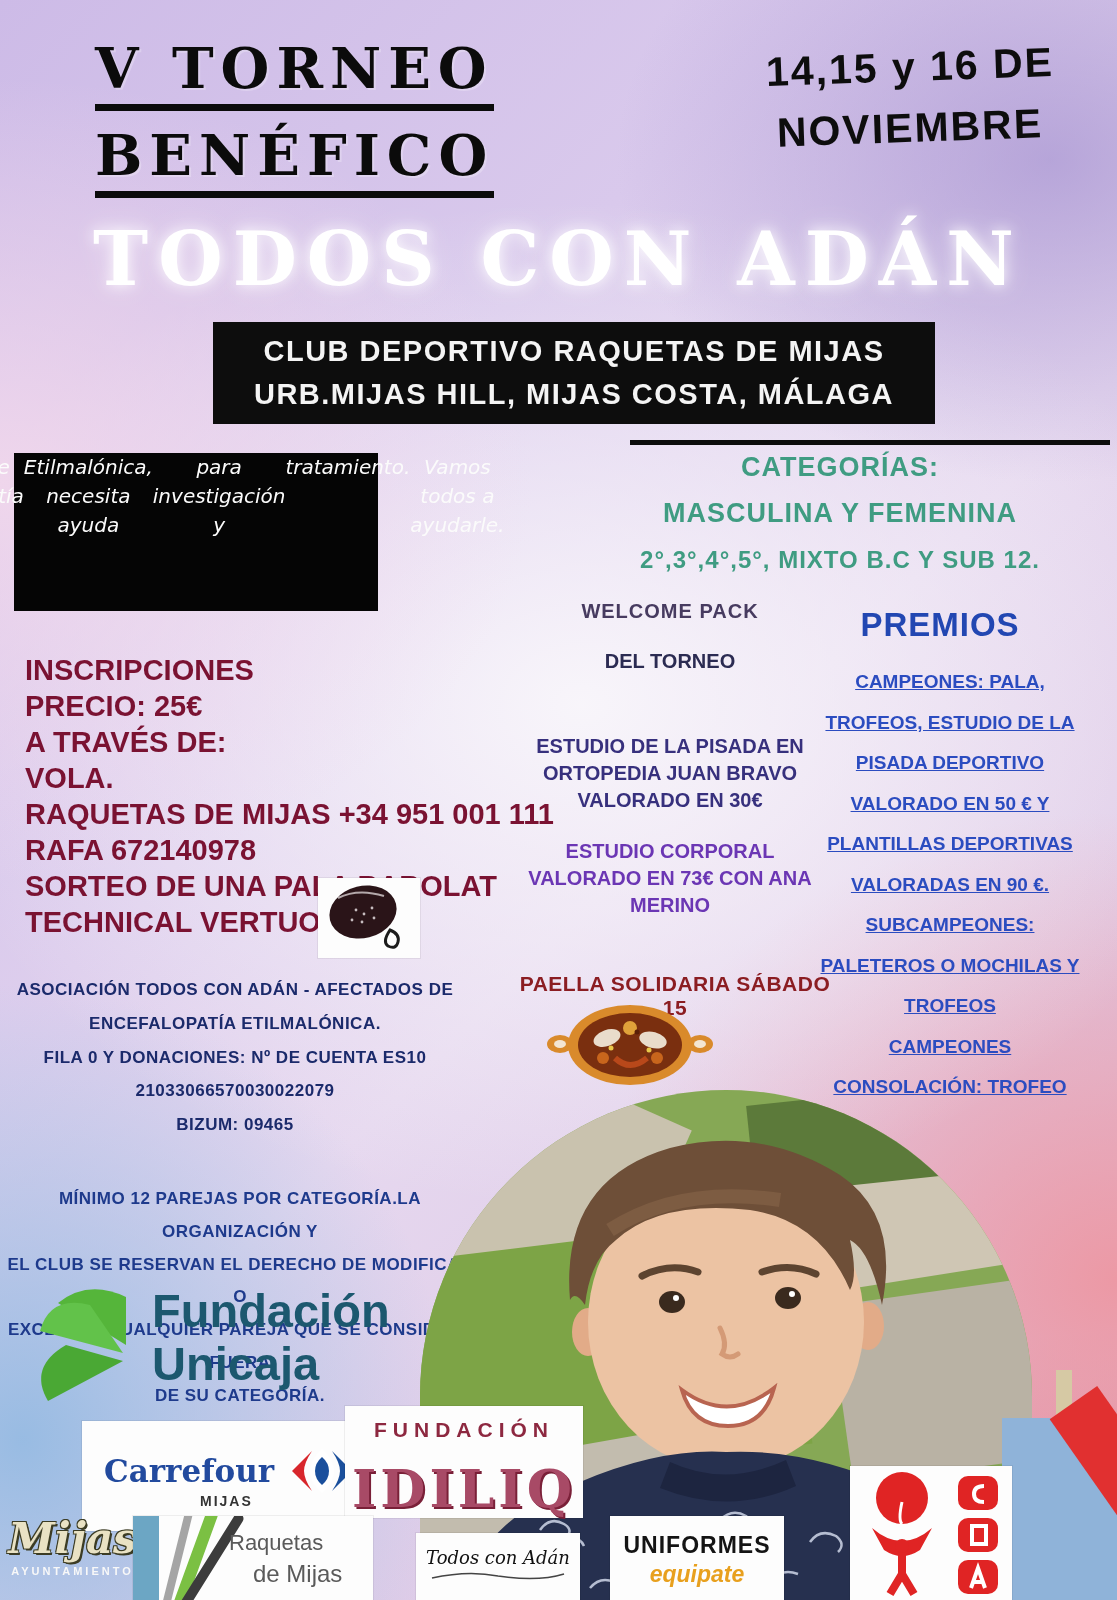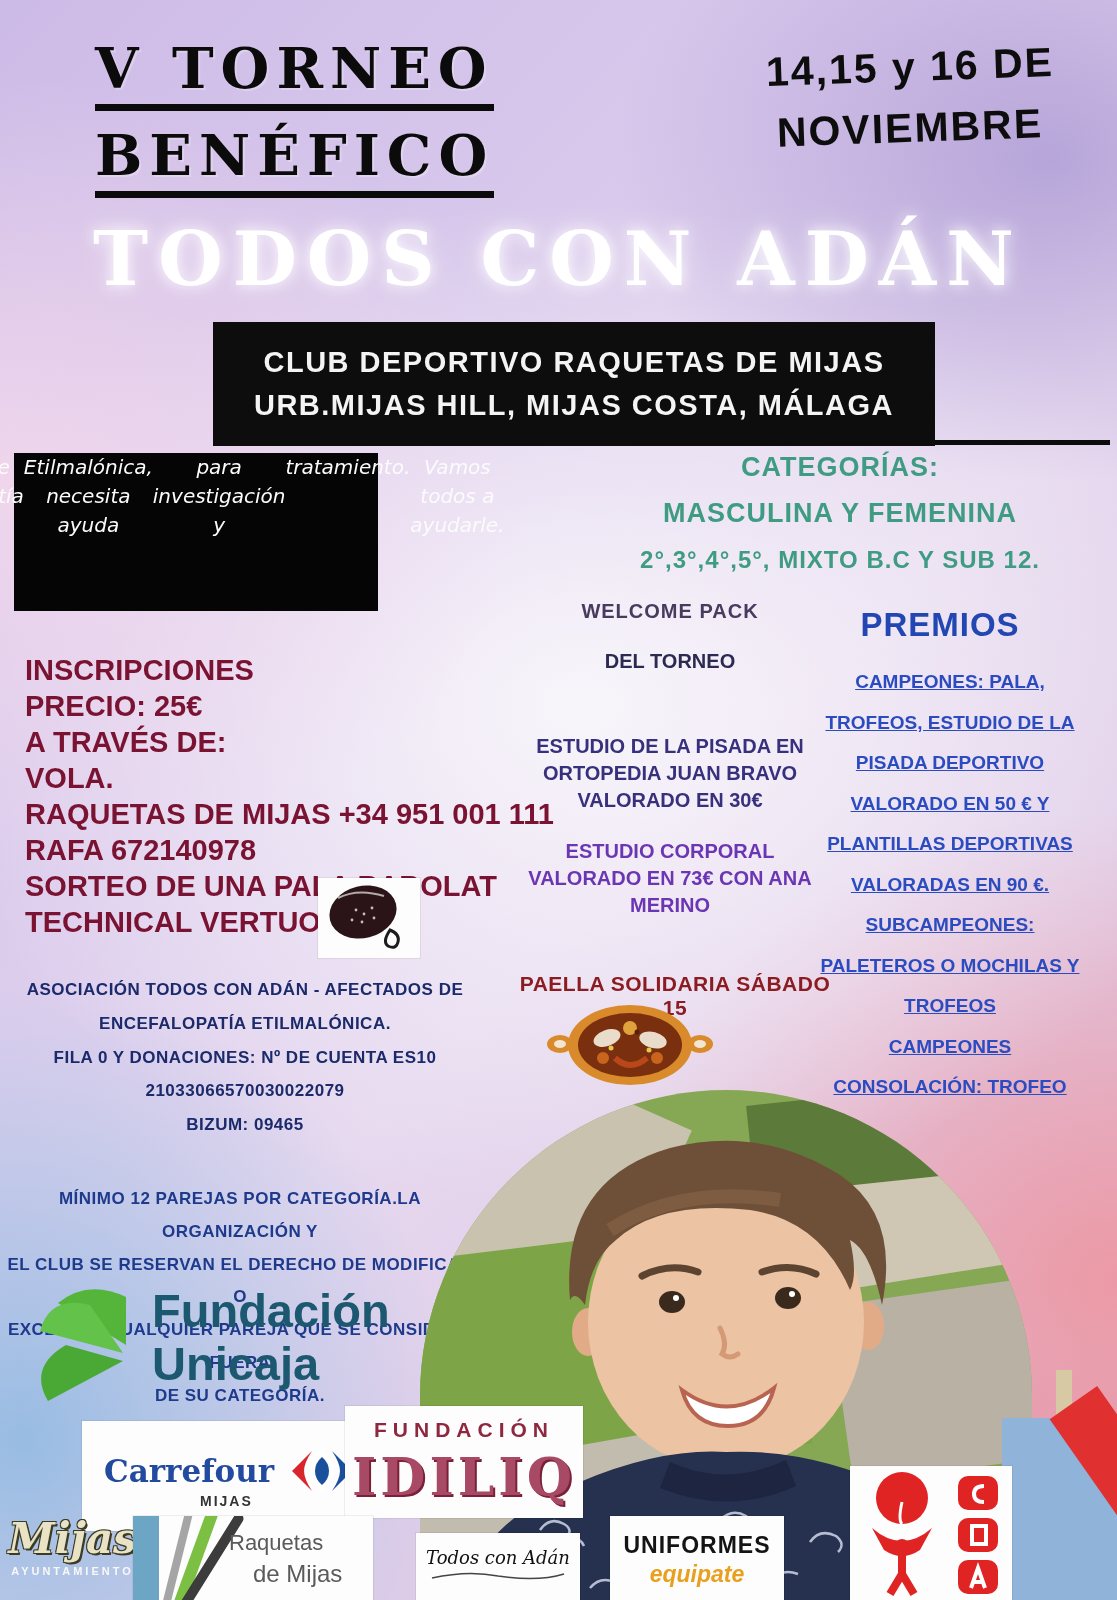--- a/index.html
+++ b/index.html
@@ -63,21 +63,21 @@
 
   <div class="abs ctr" style="left:742px;top:44px;width:336px;">
     <div class="date-line">14,15 y 16 DE</div>
     <div class="date-line" style="margin-top:14px;">NOVIEMBRE</div>
   </div>
 
   <div class="abs ctr" style="left:0;top:216px;width:1117px;">
     <span class="main-title">TODOS CON ADÁN</span>
   </div>
 
-  <div class="abs venue-box ctr" style="left:213px;top:322px;width:722px;height:124px;">
+  <div class="abs venue-box ctr" style="left:213px;top:322px;width:722px;height:102px;">
     <div>CLUB DEPORTIVO RAQUETAS DE MIJAS</div>
     <div>URB.MIJAS HILL, MIJAS COSTA, MÁLAGA</div>
   </div>
   <div class="abs line" style="left:630px;top:440px;width:480px;"></div>
 
   <div class="abs about-box ctr" style="left:14px;top:453px;width:364px;height:158px;">
     <div>Adán tiene Encefalopatía</div>
     <div>Etilmalónica, necesita ayuda</div>
     <div>para investigación y</div>
     <div>tratamiento.</div>
@@ -140,21 +140,21 @@
     <div>VALORADO EN 50 € Y</div>
     <div>PLANTILLAS DEPORTIVAS</div>
     <div>VALORADAS EN 90 €.</div>
     <div>SUBCAMPEONES:</div>
     <div>PALETEROS O MOCHILAS Y</div>
     <div>TROFEOS</div>
     <div>CAMPEONES</div>
     <div>CONSOLACIÓN: TROFEO</div>
   </div>
 
-  <div class="abs ctr navy-sm" style="left:10px;top:973px;width:470px;font-size:17px;line-height:33.8px;letter-spacing:.5px;">
+  <div class="abs ctr navy-sm" style="left:0;top:973px;width:470px;font-size:17px;line-height:33.8px;letter-spacing:.5px;">
     <div>ASOCIACIÓN TODOS CON ADÁN - AFECTADOS DE</div>
     <div>ENCEFALOPATÍA ETILMALÓNICA.</div>
     <div>FILA 0 Y DONACIONES: Nº DE CUENTA ES10</div>
     <div>21033066570030022079</div>
     <div>BIZUM: 09465</div>
   </div>
 
   <div class="abs ctr" style="left:505px;top:972px;width:340px;font-size:21px;font-weight:bold;color:#8b1d22;letter-spacing:.5px;">PAELLA SOLIDARIA SÁBADO 15</div>
   <div class="abs" style="left:545px;top:1000px;">
     <svg width="170" height="92" viewBox="0 0 170 92">
@@ -243,21 +243,21 @@
     <svg class="abs" style="left:208px;top:22px;" width="64" height="56" viewBox="0 0 64 56">
       <path d="M2 28 L22 8 Q14 20 14 28 Q14 36 22 48 Z" fill="#d8262c"></path>
       <path d="M62 28 L42 8 Q50 20 50 28 Q50 36 42 48 Z" fill="#1a4f9c"></path>
       <path d="M32 6 Q20 16 20 28 Q20 40 32 50 Q44 40 44 28 Q44 16 32 6 Z" fill="#ffffff"></path>
       <path d="M32 14 Q25 20 25 28 Q25 36 32 42 Q39 36 39 28 Q39 20 32 14 Z" fill="#1a4f9c"></path>
     </svg>
   </div>
 
   <div class="abs card ctr" style="left:345px;top:1406px;width:238px;height:112px;">
     <div style="margin-top:12px;font-size:21px;font-weight:bold;color:#8d2840;letter-spacing:6px;">FUNDACIÓN</div>
-    <div style="margin-top:4px;font-size:52px;font-weight:bold;color:#a84a66;letter-spacing:4px;font-family:'DejaVu Serif',serif;text-shadow:2px 2px 0 #7a2038;">IDILIQ</div>
+    <div style="margin-top:16px;font-size:52px;font-weight:bold;color:#a84a66;letter-spacing:4px;font-family:'DejaVu Serif',serif;text-shadow:2px 2px 0 #7a2038;">IDILIQ</div>
   </div>
 
   <div class="abs ctr" style="left:0;top:1514px;width:145px;">
     <div style="font-family:'DejaVu Serif',serif;font-style:italic;font-weight:bold;font-size:42px;color:#e9e2c4;text-shadow:2px 2px 0 #3c3c24,-1px -1px 0 #3c3c24,1px -1px 0 #3c3c24,-1px 1px 0 #3c3c24;">Mijas</div>
     <div style="font-size:11px;font-weight:bold;color:#f8f8f8;letter-spacing:3px;margin-top:2px;">AYUNTAMIENTO</div>
   </div>
 
   <div class="abs card" style="left:133px;top:1516px;width:240px;height:84px;">
     <div class="abs" style="left:0;top:0;width:26px;height:84px;background:#6ca6c4;"></div>
     <svg class="abs" style="left:26px;top:0;" width="90" height="84" viewBox="0 0 90 84">

